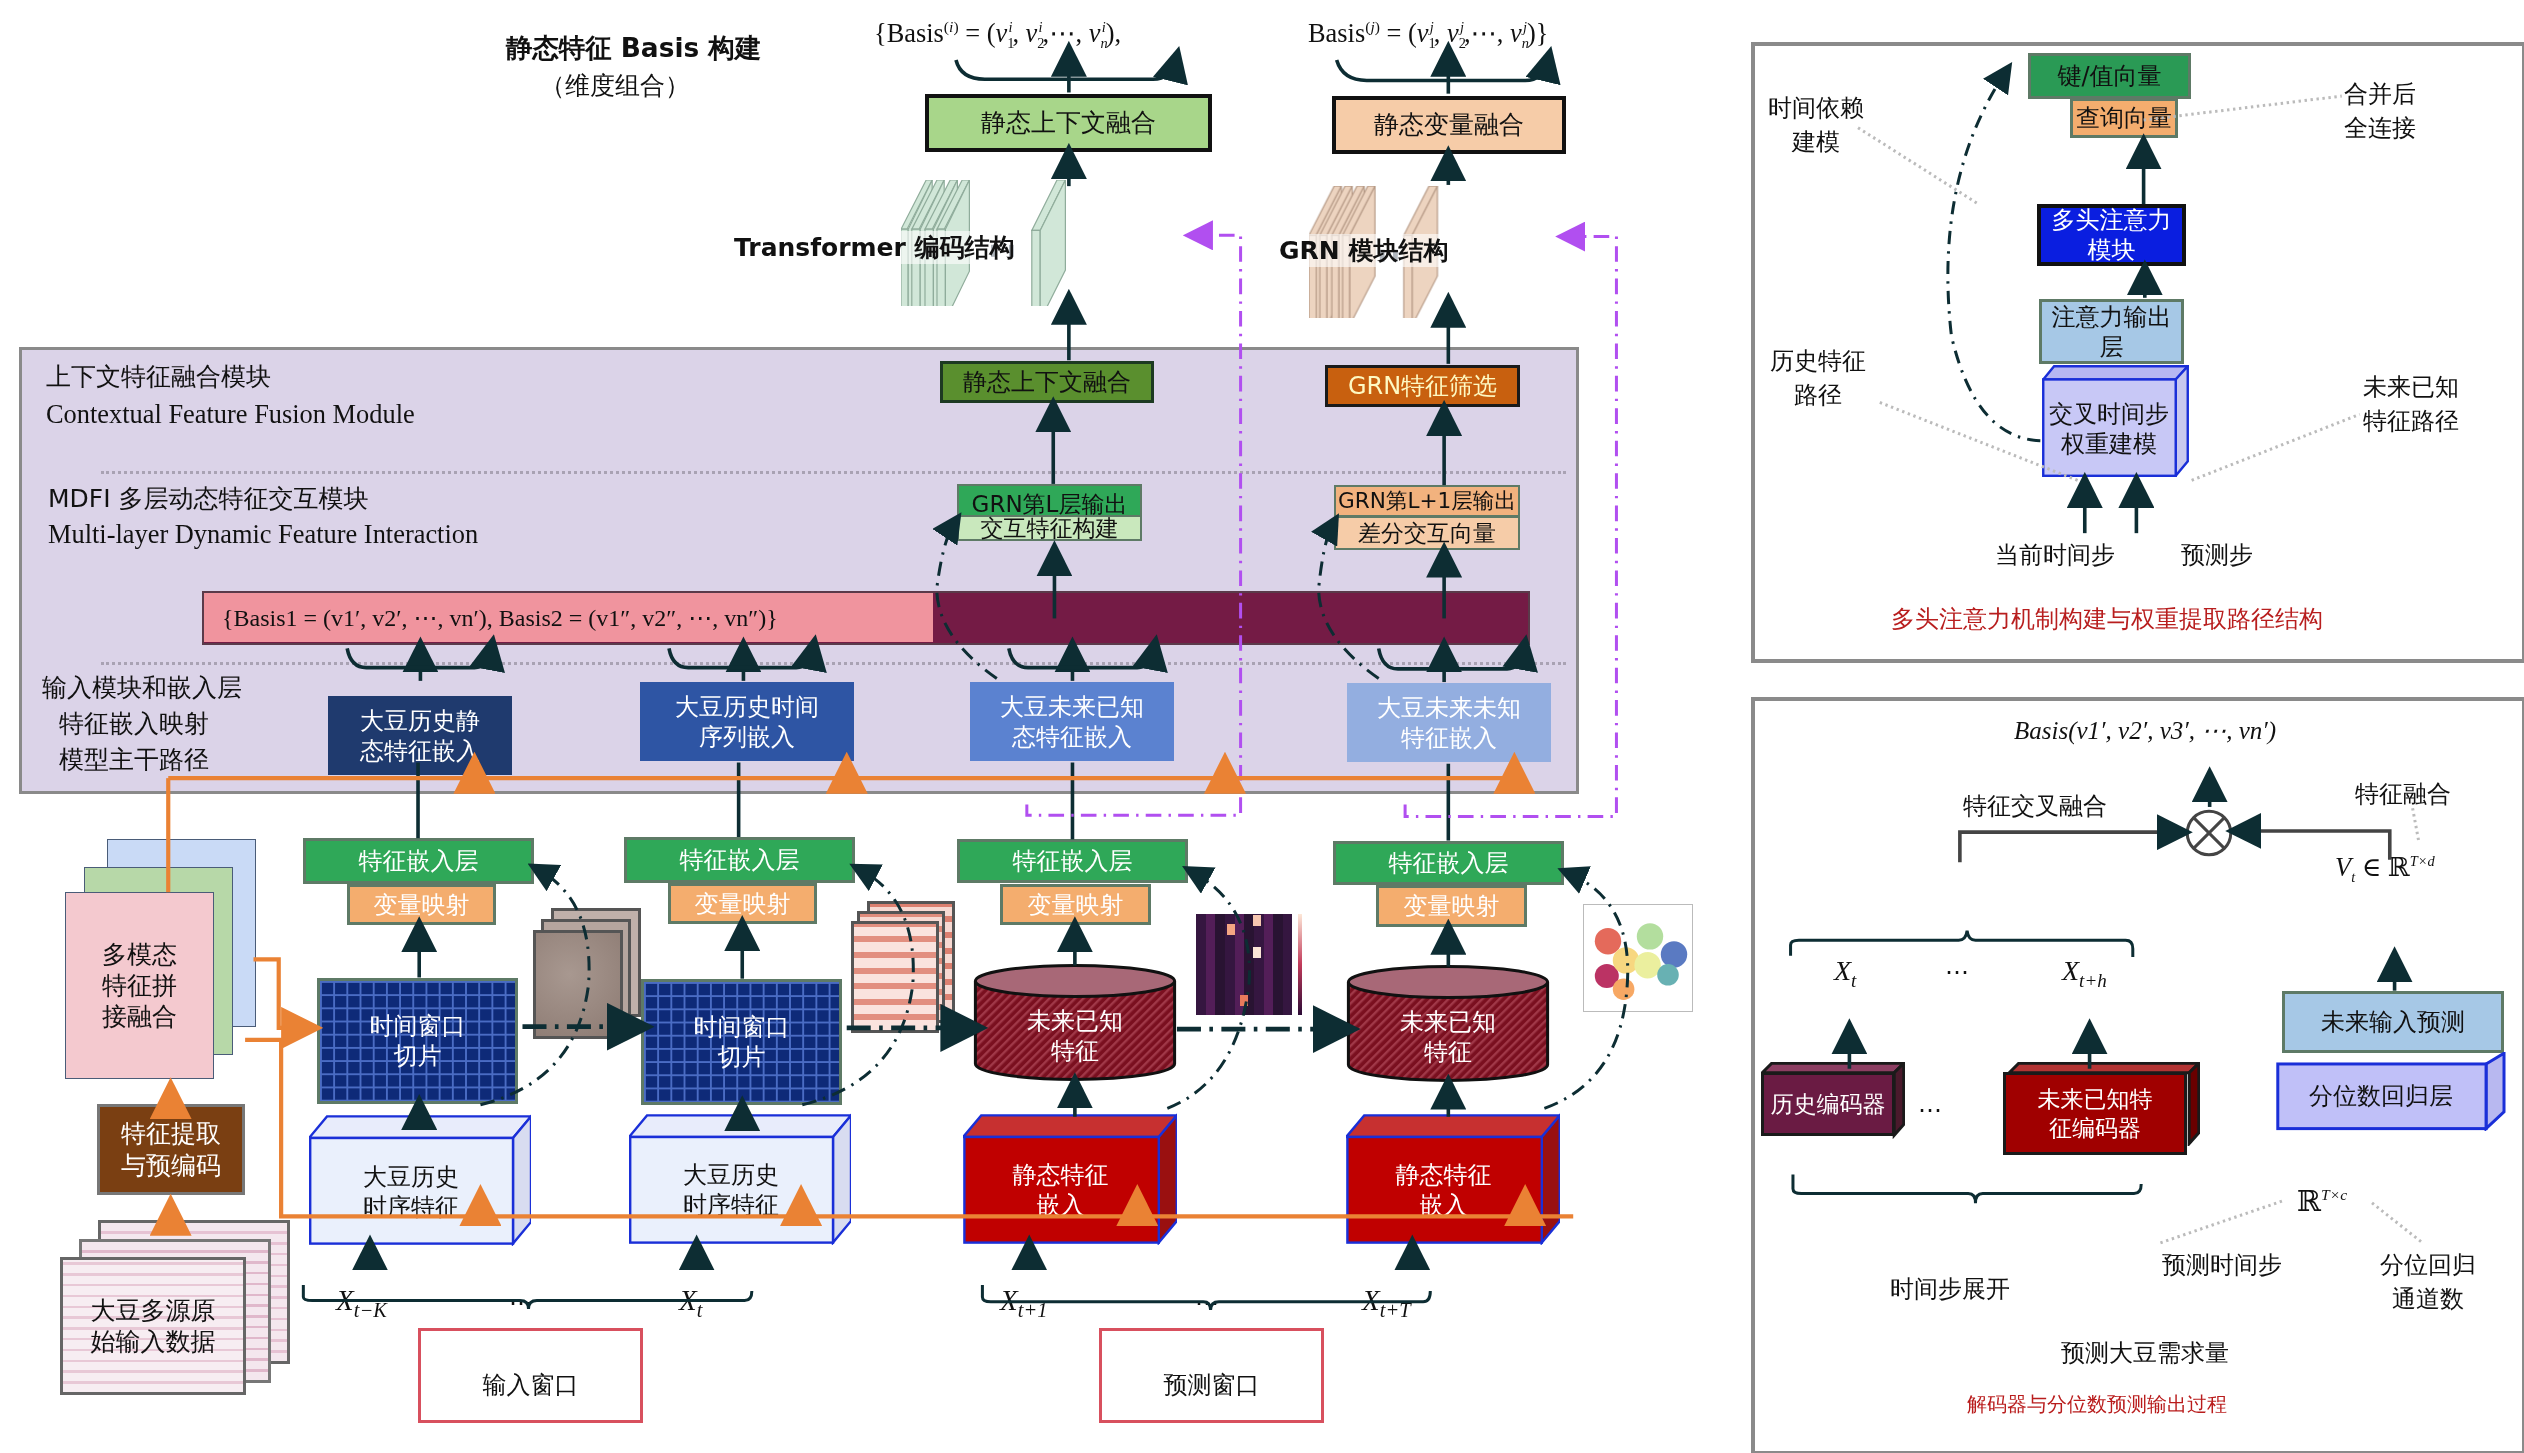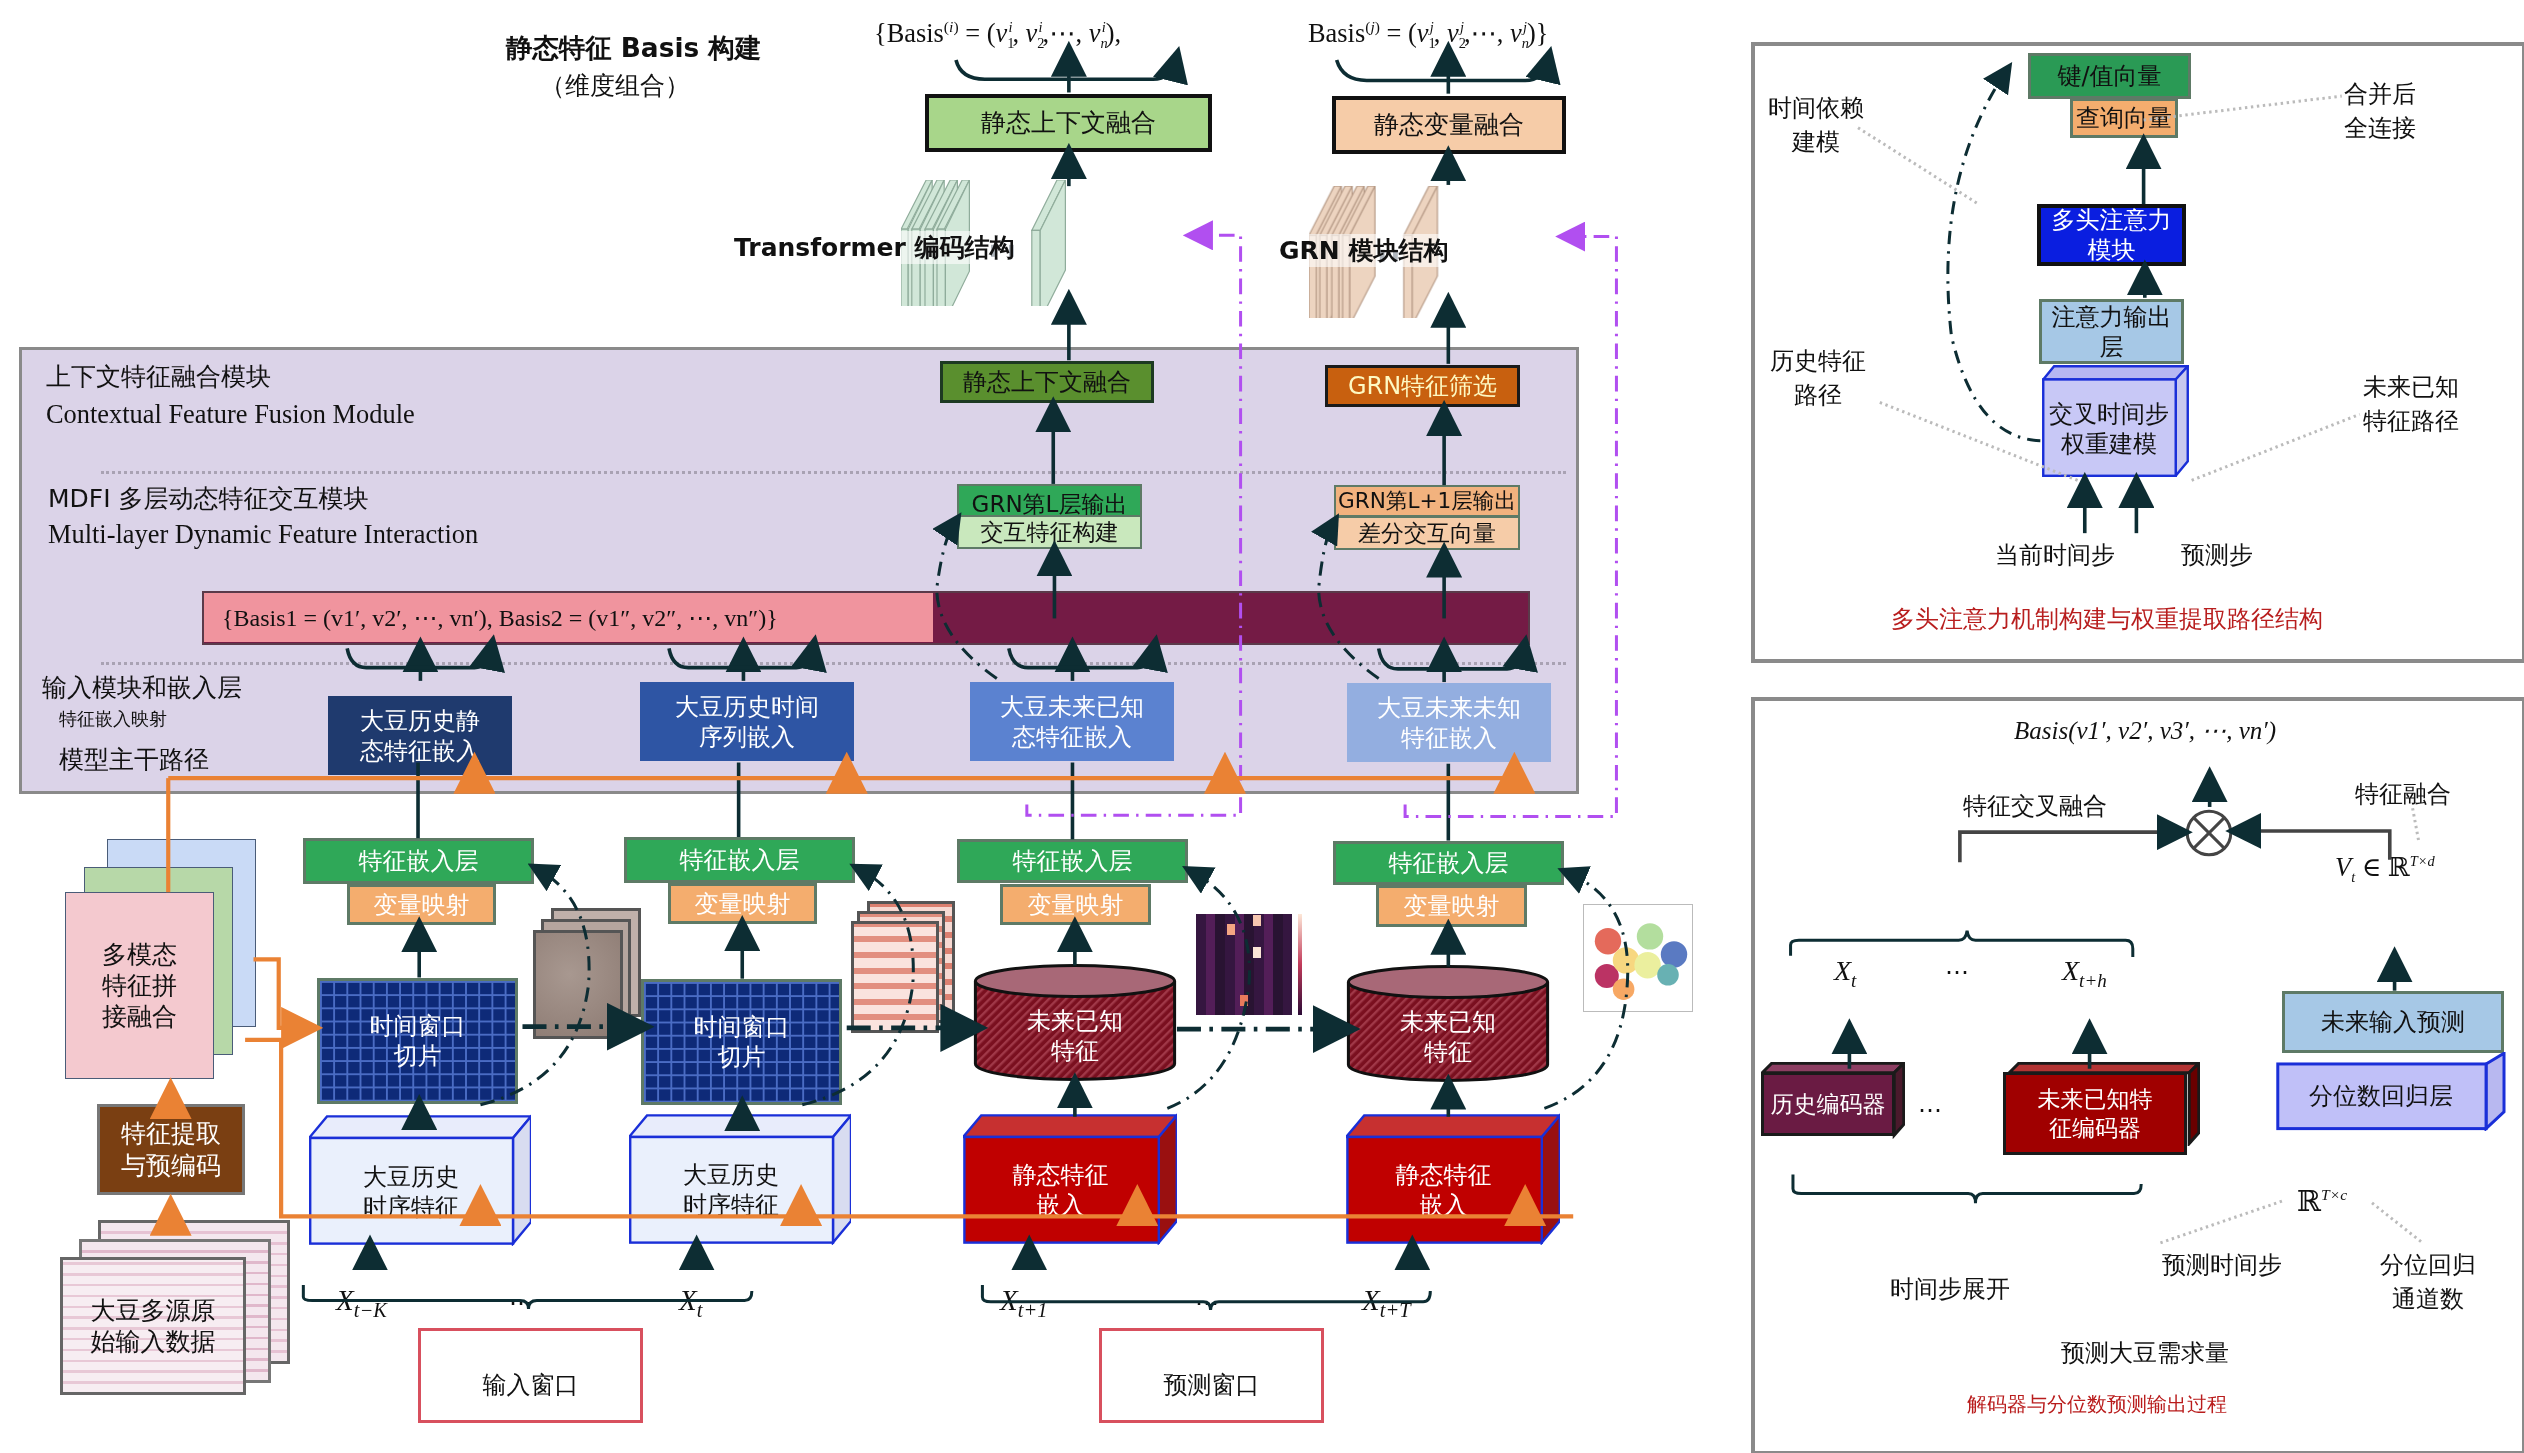--- a/index.html
+++ b/index.html
@@ -83,28 +83,28 @@
 <div class="abs" style="left:19px;top:347px;width:1560px;height:447px;background:#dbd3e8;border:3.6px solid #8a8a8a;box-sizing:border-box;"></div>
 <div class="abs" style="left:101px;top:471px;width:1465px;border-top:3px dotted #a9a2b3;"></div>
 <div class="abs" style="left:101px;top:662px;width:1465px;border-top:3px dotted #a9a2b3;"></div>
 
 <div class="t cn" style="left:46px;top:360px;font-size:25px;">上下文特征融合模块</div>
 <div class="t serif" style="left:46px;top:399px;font-size:26.4px;">Contextual Feature Fusion Module</div>
 <div class="t cn" style="left:48px;top:482px;font-size:25px;">MDFI 多层动态特征交互模块</div>
 <div class="t serif" style="left:48px;top:519px;font-size:26.4px;">Multi-layer Dynamic Feature Interaction</div>
 
 <div class="t cn" style="left:42px;top:671px;font-size:25px;">输入模块和嵌入层</div>
-<div class="t cn" style="left:59px;top:707px;font-size:18px;">特征嵌入映射</div>
+<div class="t cn" style="left:59px;top:707px;font-size:25px;">特征嵌入映射</div>
 <div class="t cn" style="left:59px;top:743px;font-size:25px;">模型主干路径</div>
 
 <div class="box cn" style="left:940px;top:361px;width:214px;height:42px;background:#5a8f2e;border:3.6px solid #1d3a22;font-size:24px;color:#111;">静态上下文融合</div>
 <div class="box cn" style="left:1325px;top:365px;width:195px;height:42px;background:#c8600f;border:3.6px solid #1a1a1a;font-size:24px;color:#fef9c3;">GRN特征筛选</div>
 
 <div class="box cn" style="left:957px;top:484px;width:185px;height:40px;background:#2fa858;border:2.4px solid #5e7a66;font-size:23px;">GRN第L层输出</div>
-<div class="box cn" style="left:957px;top:515px;width:185px;height:34px;background:#c9e8bd;border:2.4px solid #5e7a66;font-size:23px;">交互特征构建</div>
+<div class="box cn" style="left:957px;top:515px;width:185px;height:26px;background:#c9e8bd;border:2.4px solid #5e7a66;font-size:23px;">交互特征构建</div>
 <div class="box cn" style="left:1334px;top:485px;width:186px;height:32px;background:#f2b27e;border:2.4px solid #5e7a66;font-size:21.6px;">GRN第L+1层输出</div>
 <div class="box cn" style="left:1334px;top:516px;width:186px;height:34px;background:#f6cca8;border:2.4px solid #5e7a66;font-size:23px;">差分交互向量</div>
 
 <div class="abs" style="left:202px;top:591px;width:1328px;height:54px;background:#741b45;border:2.4px solid #5a3a4a;box-sizing:border-box;"></div>
 <div class="box serif" style="left:204px;top:593px;width:729px;height:49px;background:#f0949e;font-size:24px;justify-content:flex-start;padding-left:18px;">{Basis1 = (v1′, v2′, ⋯, vn′),   Basis2 = (v1″, v2″, ⋯, vn″)}</div>
 
 <div class="box cn" style="left:328px;top:682px;width:184px;height:79px;background:#1f3a6e;color:#fff;font-size:24px;white-space:pre-line;margin-top:14px;">大豆历史静
 态特征嵌入</div>
 <div class="box cn" style="left:640px;top:682px;width:214px;height:79px;background:#2e55a4;color:#fff;font-size:24px;white-space:pre-line;">大豆历史时间
 序列嵌入</div>

